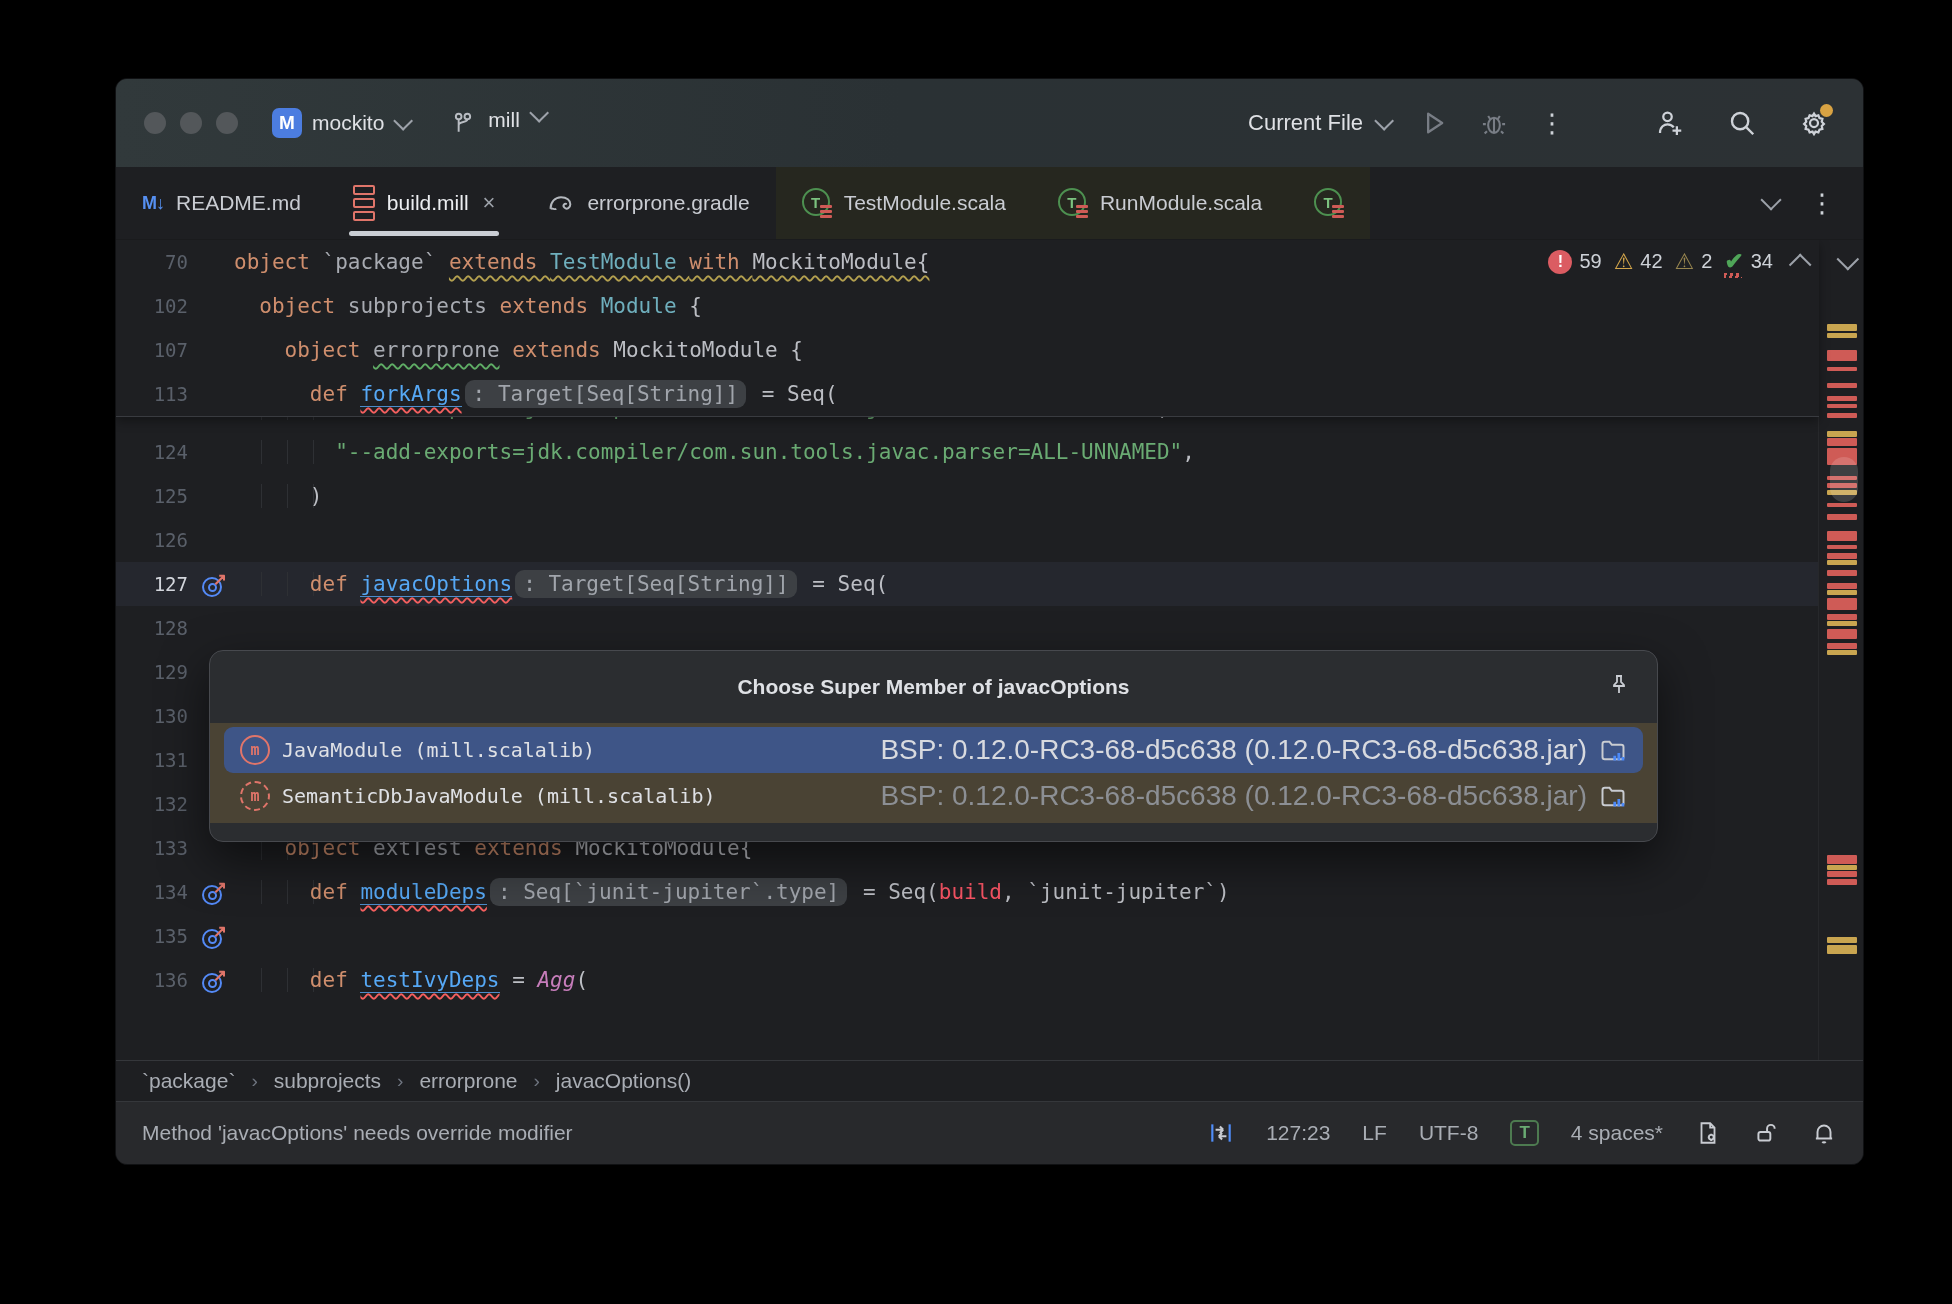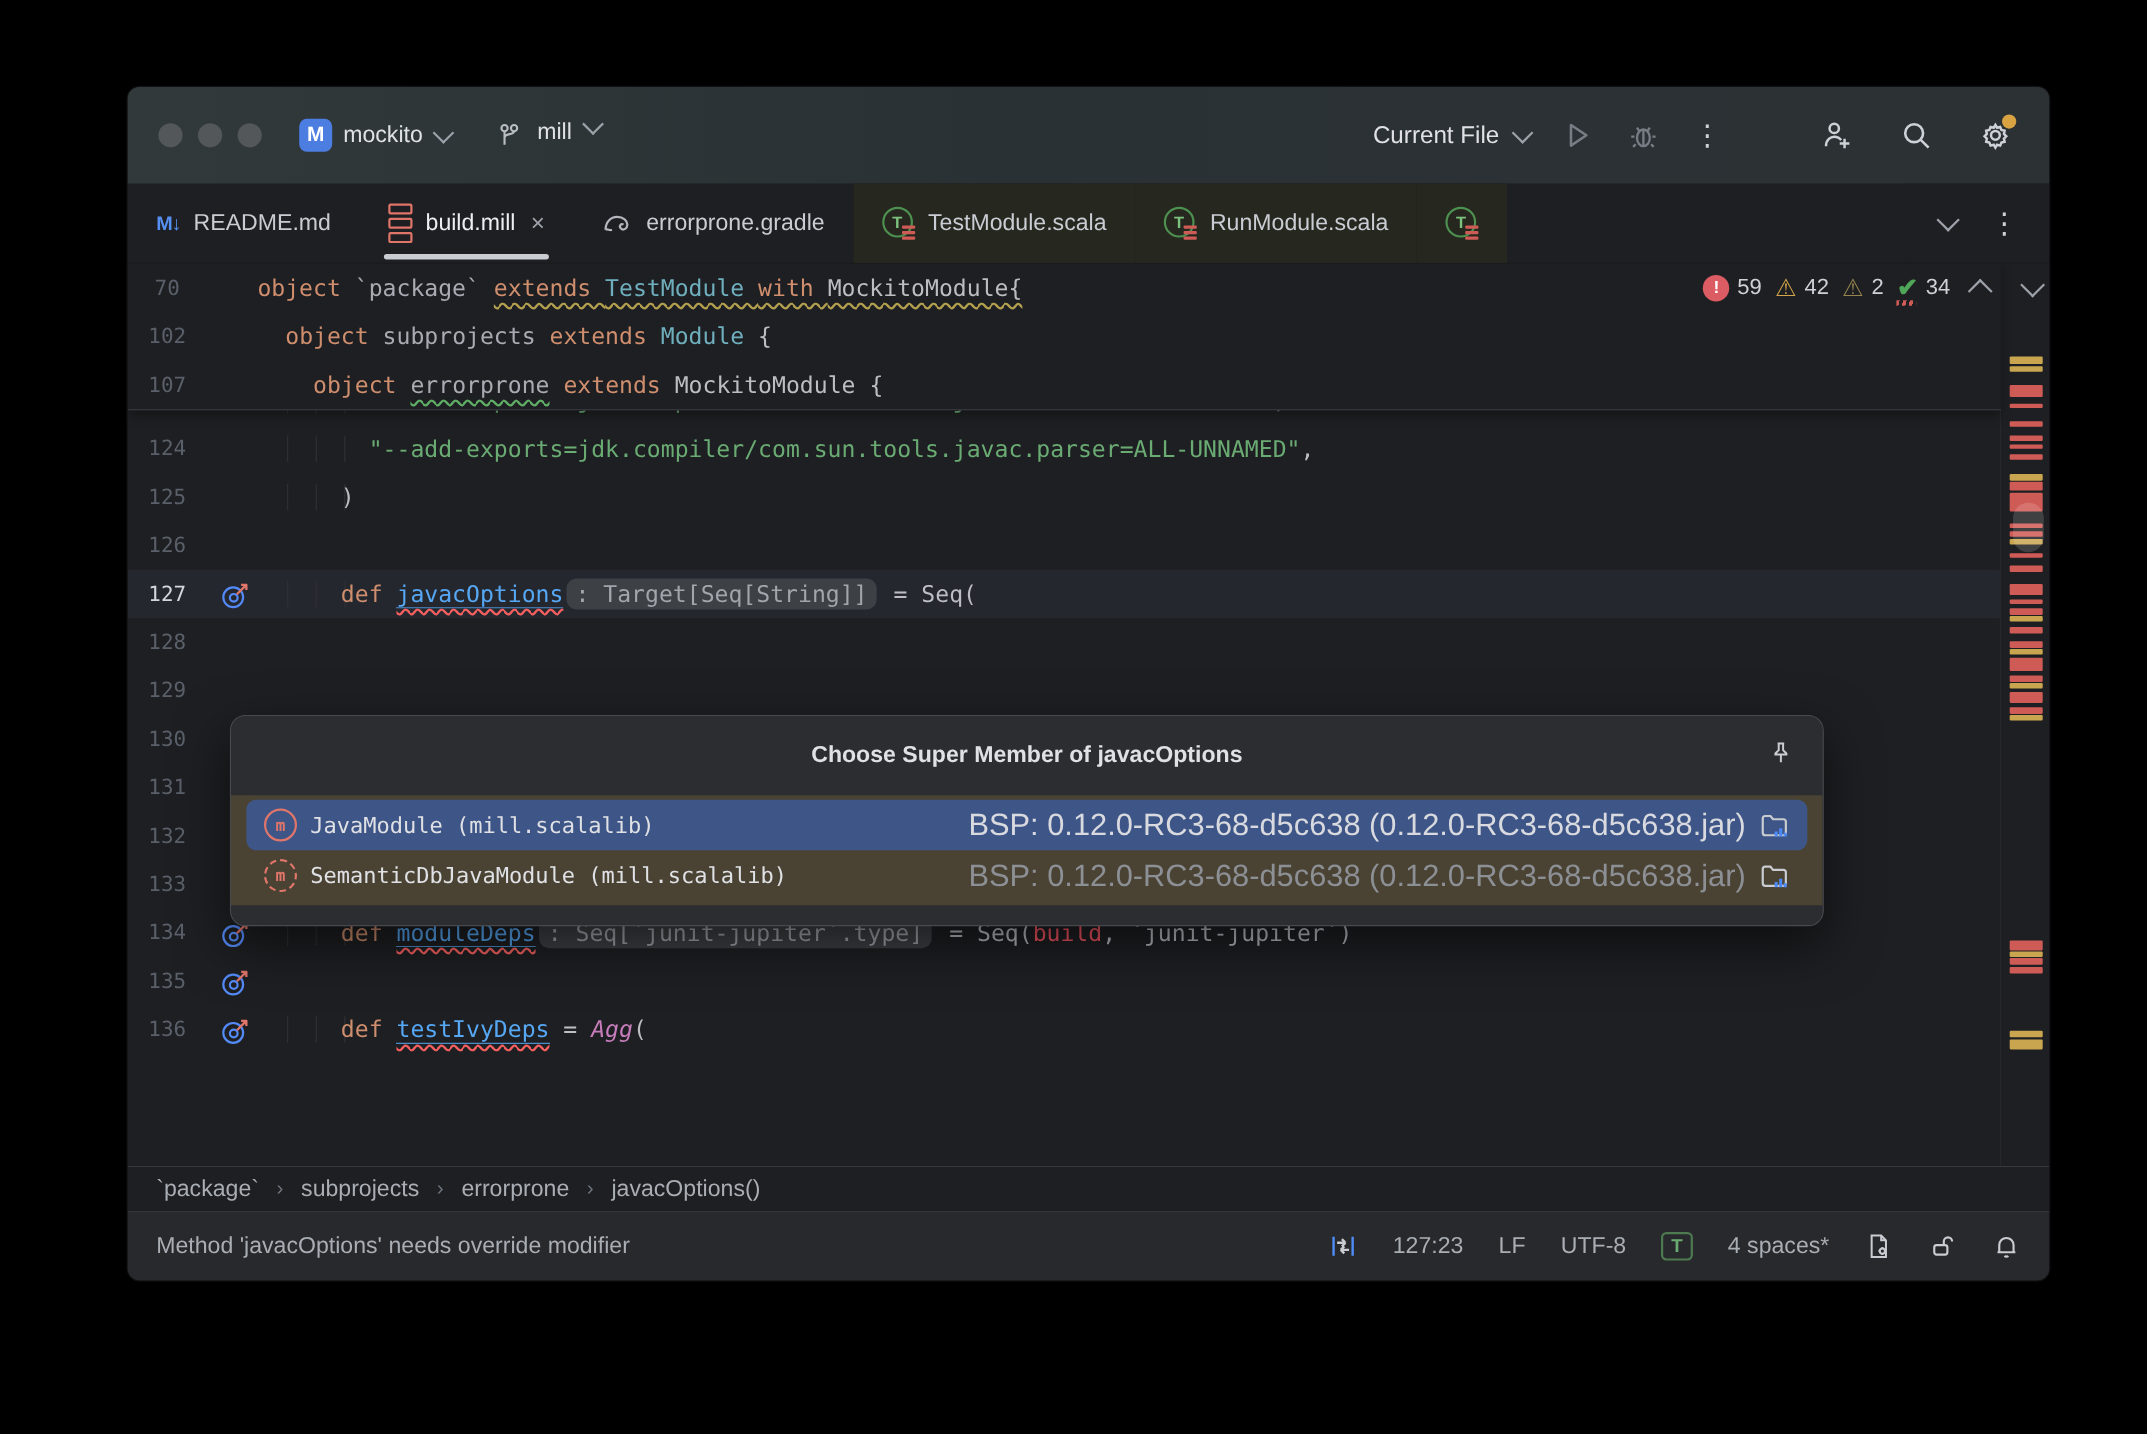--- a/index.html
+++ b/index.html
@@ -48,21 +48,21 @@
   .ic-scala .ring{position:absolute;left:0;top:0;width:24px;height:24px;border:2.5px solid #4d9050;
                   border-radius:50%;color:#7cc27f;font-size:15px;font-weight:bold;
                   display:flex;align-items:center;justify-content:center;}
   .ic-scala .bars{position:absolute;right:0;bottom:0;display:flex;flex-direction:column;gap:2px;}
   .ic-scala .bars i{width:12px;height:3px;background:#cf5b56;border-radius:1px;display:block;}
   
   .editor{position:relative;height:820px;flex:0 0 auto;background:#1e1f22;overflow:hidden;}
   .rows{position:absolute;inset:0 44px 0 0;}
   .row{height:44px;display:flex;align-items:center;}
   .row.cur{background:#25272e;}
-  .ln{width:72px;flex:0 0 auto;text-align:center;font-family:"DejaVu Sans Mono",monospace;
+  .ln{width:72px;flex:0 0 auto;text-align:right;font-family:"DejaVu Sans Mono",monospace;
       font-size:19px;color:#5a606a;padding-right:8px;}
   .row.cur .ln{color:#d3d6dc;}
   .gut{width:38px;flex:0 0 auto;display:flex;align-items:center;justify-content:center;}
   .code{flex:1;font-family:"DejaVu Sans Mono",monospace;font-size:21px;white-space:pre;
         color:#bcbec4;background-image:
           linear-gradient(#2e3034,#2e3034),linear-gradient(#2e3034,#2e3034),linear-gradient(#2e3034,#2e3034);
         background-repeat:no-repeat;background-size:1px 100%,1px 100%,1px 100%;
         background-position:27px 0,53px 0,79px 0;}
   .sticky{border-bottom:1px solid #393b40;box-shadow:0 4px 10px rgba(0,0,0,.35);position:relative;z-index:3;background:#1e1f22;}
   .sticky .code{background-image:none;}
@@ -296,20 +296,25 @@
           </div>
           <div class="row">
             <span class="ln">102</span>
             <span class="gut"></span>
             <span class="code"><span class="c-x">  </span><span class="c-k">object </span><span class="c-g">subprojects </span><span class="c-k">extends </span><span class="c-t">Module </span><span class="c-x">{</span></span>
           </div>
           <div class="row">
             <span class="ln">107</span>
             <span class="gut"></span>
             <span class="code"><span class="c-x">    </span><span class="c-k">object </span><span class="c-g sqg">errorprone</span><span class="c-x"> </span><span class="c-k">extends </span><span class="c-x">MockitoModule {</span></span>
+          </div>
+          <div class="row">
+            <span class="ln">113</span>
+            <span class="gut"></span>
+            <span class="code"><span class="c-x">      </span><span class="c-k">def </span><span class="c-f sqr">forkArgs</span><span class="c-h">: Target[Seq[String]]</span><span class="c-x"> = Seq(</span></span>
           </div>
         </div>
       <div class="clipwrap">
           <div id="clip-host">
             <div class="row">
               <span class="ln">122</span>
               <span class="gut"></span>
               <span class="code"><span class="c-x">        </span><span class="c-s">"--add-exports=jdk.compiler/com.sun.tools.javac.util=ALL-UNNAMED"</span><span class="c-x">,</span></span>
             </div>
           </div>

